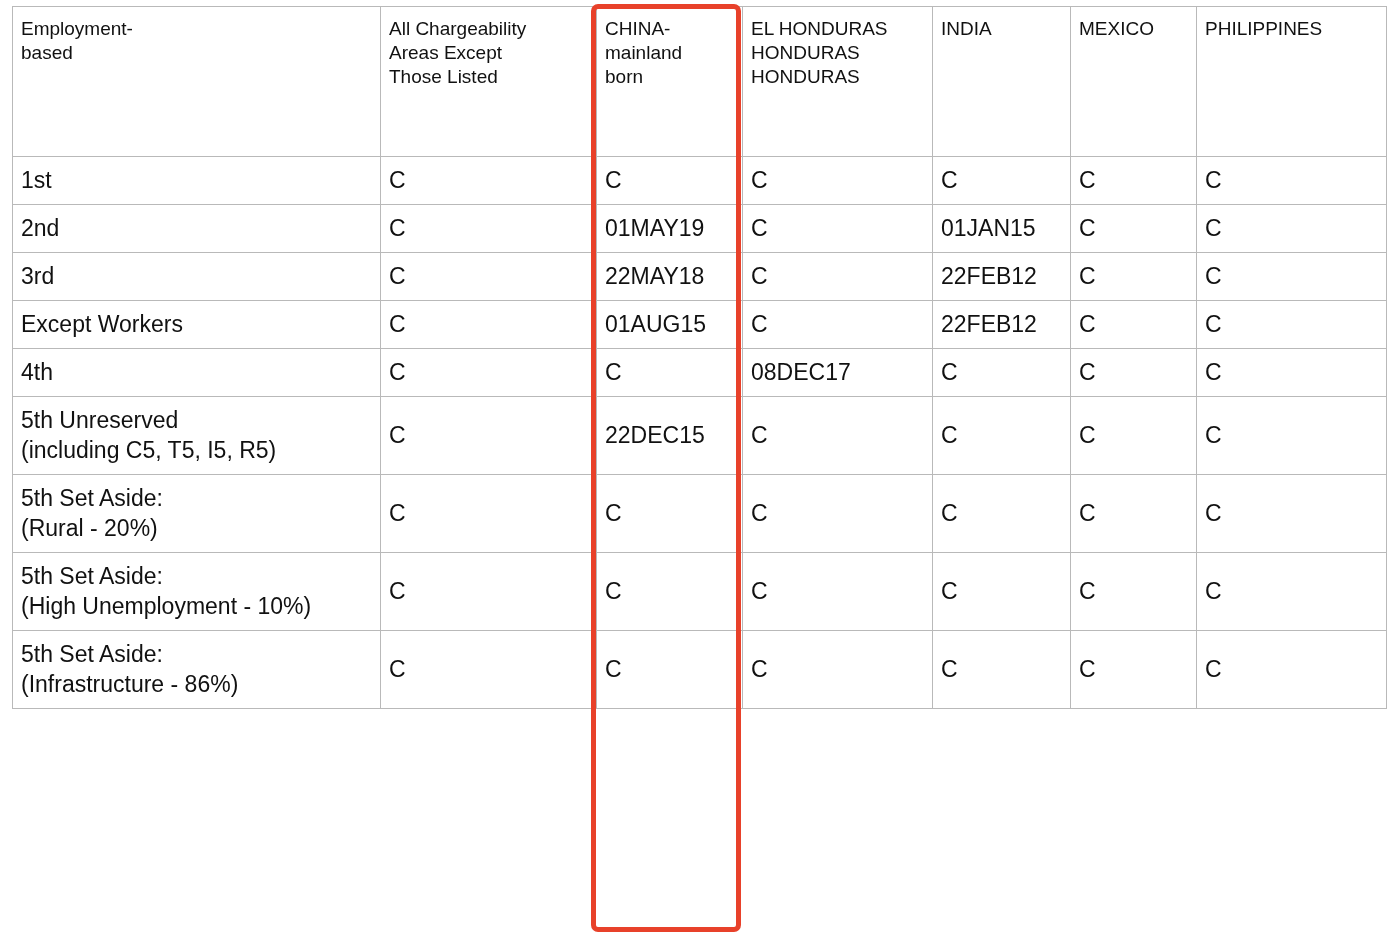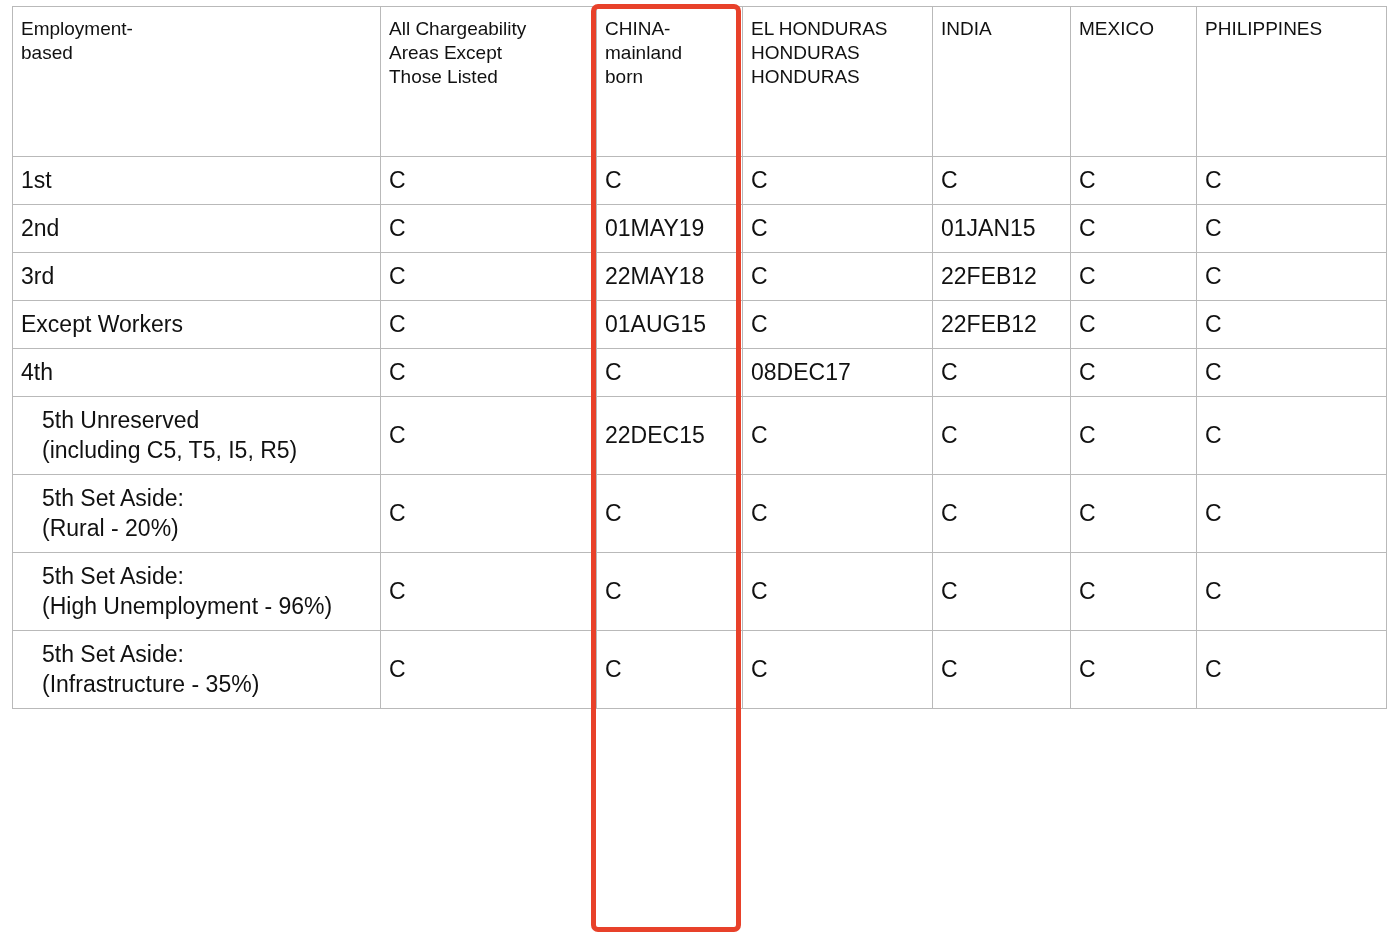--- a/index.html
+++ b/index.html
@@ -45,21 +45,21 @@
   
   col.c-cat   { width: 368px; }
   col.c-all   { width: 216px; }
   col.c-china { width: 146px; }
   col.c-elsal { width: 190px; }
   col.c-india { width: 138px; }
   col.c-mex   { width: 126px; }
   col.c-phil  { width: 190px; }
 
   thead th.h-cat { padding-top: 34px; }
-  .row-label .sub { display: block; margin-left: 21px; }
+  .row-label .sub { display: block; }
   td.cat { padding-top: 9px; padding-bottom: 9px; }
   tr.tall td { height: 78px; }
   tr.normal td { height: 48px; margin-left: 48px; }
   thead tr th { height: 150px; }
 
   
   #china-highlight {
     position: absolute;
     left: 591px;
     top: 4px;
@@ -193,34 +193,34 @@
         <td>C</td>
         <td>C</td>
         <td>C</td>
         <td>C</td>
         <td>C</td>
       </tr>
 
       <tr class="tall">
         <td class="cat row-label">
           <span class="sub">5th Set Aside:</span>
-          <span class="sub">(High Unemployment - 96%)</span>
+          <span class="sub">(High Unemployment - 10%)</span>
         </td>
         <td>C</td>
         <td>C</td>
         <td>C</td>
         <td>C</td>
         <td>C</td>
         <td>C</td>
       </tr>
 
       <tr class="tall">
         <td class="cat row-label">
           <span class="sub">5th Set Aside:</span>
-          <span class="sub">(Infrastructure - 35%)</span>
+          <span class="sub">(Infrastructure - 86%)</span>
         </td>
         <td>C</td>
         <td>C</td>
         <td>C</td>
         <td>C</td>
         <td>C</td>
         <td>C</td>
       </tr>
 
     </tbody>

